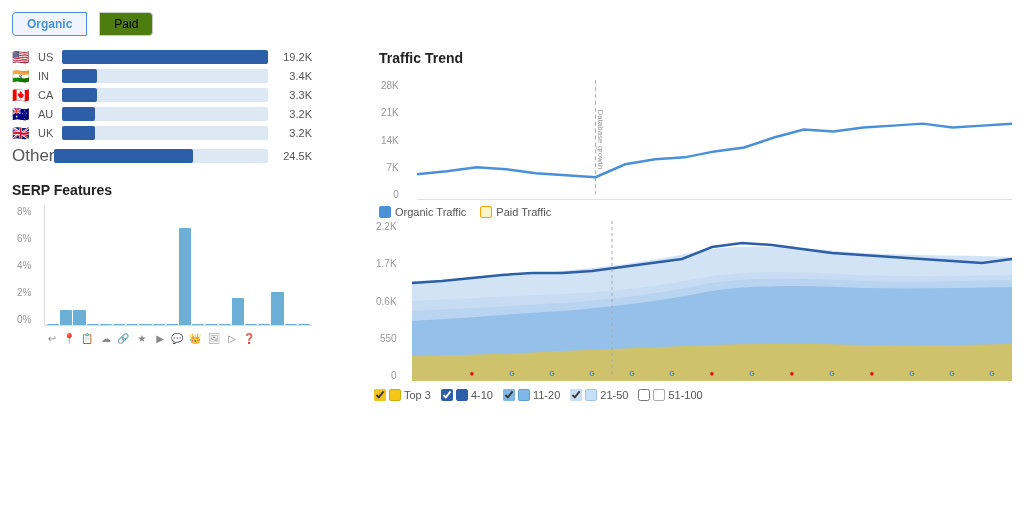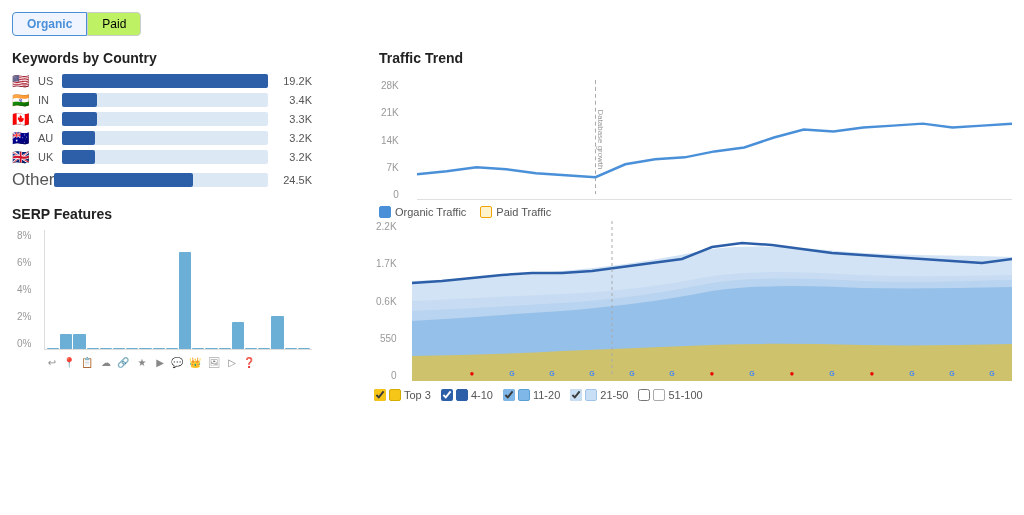--- a/index.html
+++ b/index.html
@@ -1,19 +1,19 @@
 <!DOCTYPE html>
 <html><head>
   <meta charset="utf-8">
   <style>
     * { box-sizing: border-box; margin: 0; padding: 0; }
     body { font-family: Arial, sans-serif; font-size: 12px; background: #fff; color: #333; padding: 12px; width: 1024px; height: 515px; overflow: hidden; }
     
-    .top-tabs { display: flex; gap: 0; margin-bottom: 14px; }
-    .tab-btn { padding: 4px 14px; border: 1px solid #ccc; background: #bef264; cursor: pointer; font-size: 12px; }
+    .top-tabs { display: flex; gap: 12px; margin-bottom: 14px; }
+    .tab-btn { padding: 4px 14px; border: 1px solid #ccc; background: #4d7c0f; cursor: pointer; font-size: 12px; }
     .tab-btn.active { background: #f0f4ff; border-color: #4a90d9; color: #4a90d9; font-weight: bold; }
     .tab-btn:first-child { border-radius: 4px 0 0 4px; }
     .tab-btn:last-child { border-radius: 0 4px 4px 0; }
 
     .main-layout { display: flex; gap: 16px; height: calc(100% - 36px); }
     
     .left-panel { width: 300px; flex-shrink: 0; display: flex; flex-direction: column; gap: 16px; }
     .right-panel { flex: 1; display: flex; flex-direction: column; gap: 3px; align-items: flex-end; }
 
     .section-title { font-size: 14px; font-weight: bold; margin-bottom: 8px; color: #222; }
@@ -75,21 +75,20 @@
 <div class="top-tabs">
   <button class="tab-btn active">Organic</button>
   <button class="tab-btn">Paid</button>
 </div>
 
 <div class="main-layout">
 
   <div class="left-panel">
 
     <div>
-      <div class="section-title">Keywords by Country</div>
       <div class="country-list" id="country-list">
           <div class="country-row">
     <span class="flag">🇺🇸</span>
     <span class="country-code">US</span>
     <div class="bar-bg">
       <div class="bar-fill" style="width:100%"></div>
     </div>
     <span class="bar-val">19.2K</span>
   </div>
           <div class="country-row">

